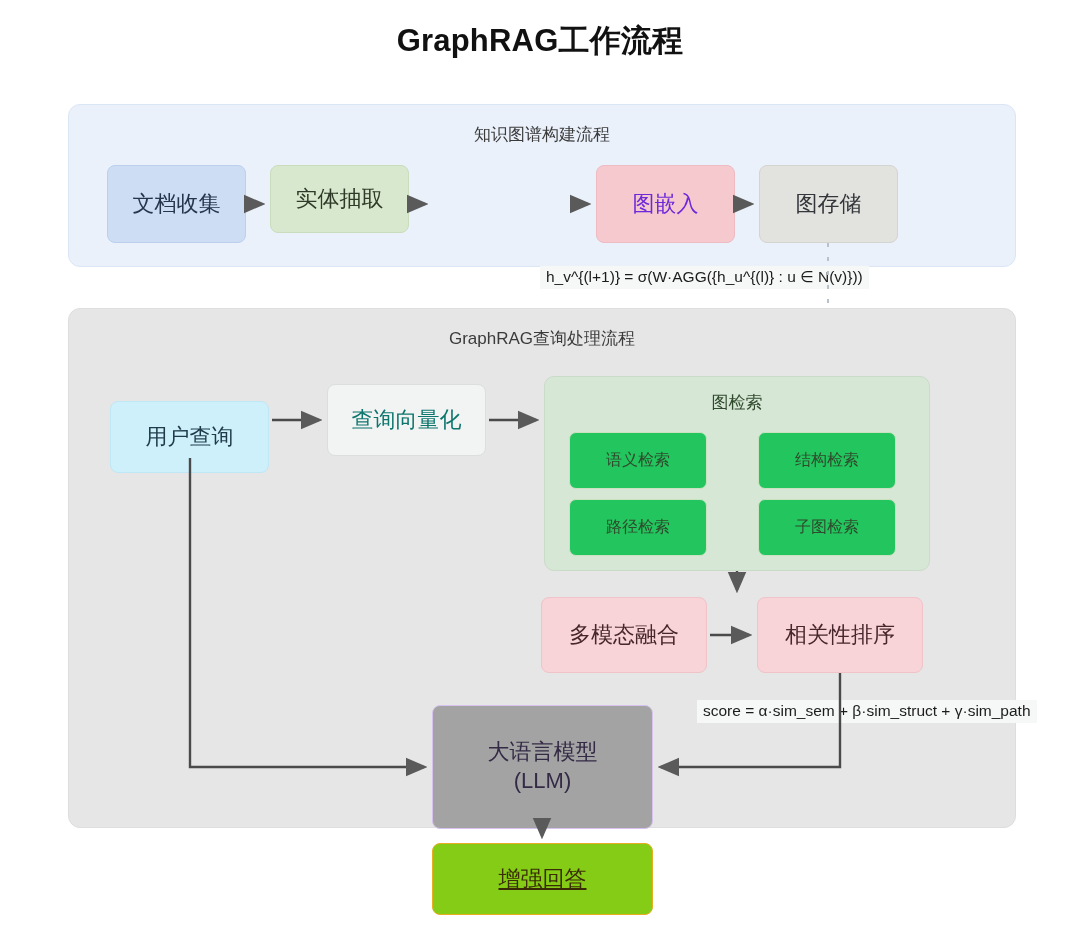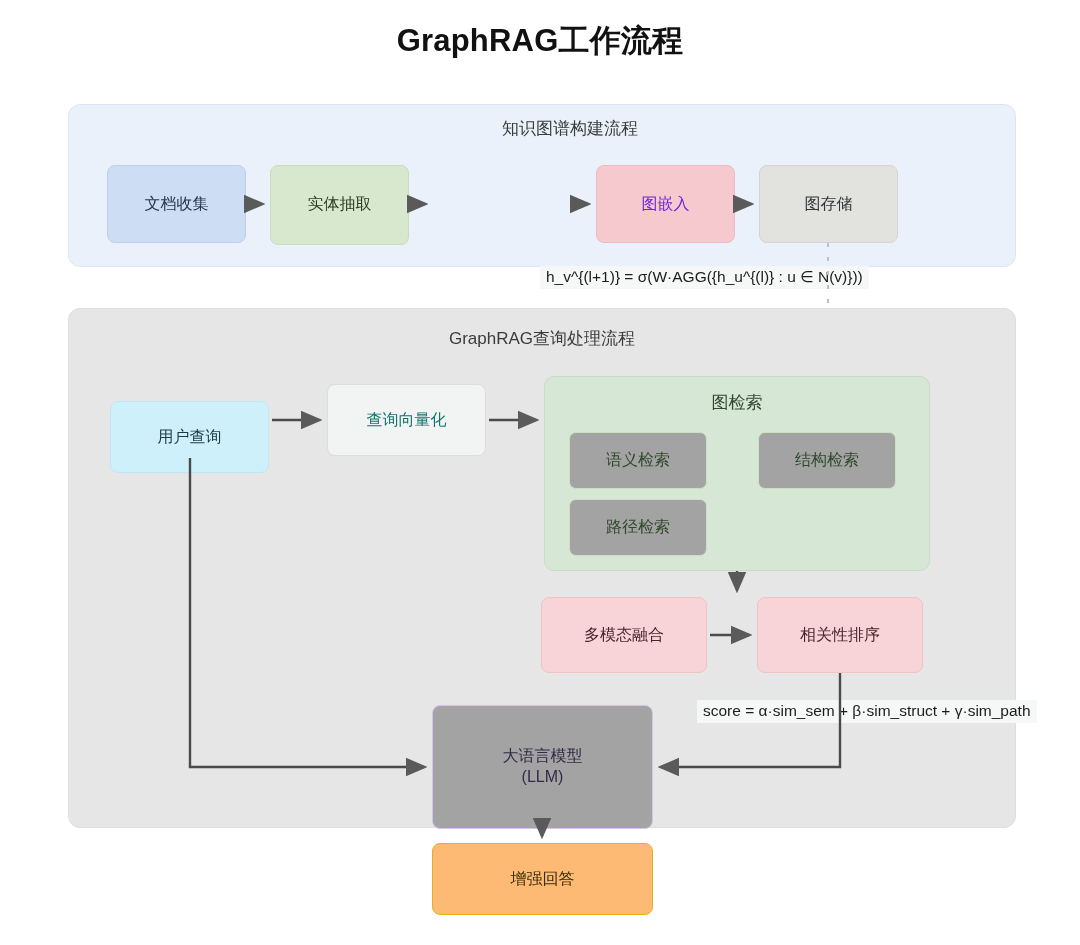--- a/index.html
+++ b/index.html
@@ -58,52 +58,52 @@
     border: 1px solid #dedede;
   }
   .panel-heading {
     position: absolute;
     left: 0;
     width: 100%;
     text-align: center;
     font-size: 17px;
     color: #3b3b3b;
   }
-  .panel-kg .panel-heading { top: 12px; margin-left: 28px; }
+  .panel-kg .panel-heading { top: 18px; }
   .panel-query .panel-heading { top: 18px; }
 
   
   .node {
     position: absolute;
     box-sizing: border-box;
     border-radius: 8px;
     display: flex;
     align-items: center;
     justify-content: center;
     text-align: center;
-    font-size: 16px;
+    font-size: 22px;
     line-height: 1.3;
     color: #2e2e38;
     padding: 4px 6px;
   }
   .node.small { font-size: 16px; border-radius: 7px; }
 
   
   .c-blue   { background: #ccddf4; border: 1px solid #bcd0ec; color: #26354b; }
   .c-green  { background: #d8e8ce; border: 1px solid #c9ddbd; color: #2f3b28; }
   .c-yellow { background: #fdeebd; border: 1px solid #f3e0ab; color: #4a3e18; }
   .c-pink   { background: #f6c9cf; border: 1px solid #eebbc2; color: #6d28d9; }
   .c-gray   { background: #e2e2df; border: 1px solid #d4d4d1; color: #33363a; }
   .c-cyan   { background: #cdf0fb; border: 1px solid #bfe7f6; color: #1f3b4a; }
   .c-white  { background: #f2f3f3; border: 1px solid #dcdddd; color: #0f766e; }
   .c-softgreen-panel { background: #d7e7d6; border: 1px solid #c9dcc8; }
-  .c-softgreen-item  { background: #a3a3a3; border: 1px solid #cbe2c1; color: #2f4a2c; }
+  .c-softgreen-item  { background: #22c55e; border: 1px solid #cbe2c1; color: #2f4a2c; }
   .c-pink2  { background: #f8d3d7; border: 1px solid #f0c3c8; color: #46272b; }
   .c-purple { background: #a3a3a3; border: 1px solid #d7c2ef; color: #342a46; }
-  .c-amber  { background: #fdba74; border: 1px solid #e8ad23; color: #3a2d05; }
+  .c-amber  { background: #84cc16; border: 1px solid #e8ad23; color: #3a2d05; text-decoration: underline; }
 
   
   .subpanel {
     position: absolute;
     border-radius: 10px;
     box-sizing: border-box;
   }
   .subpanel-title {
     position: absolute;
     top: 14px;
@@ -141,21 +141,21 @@
 
   <div class="page-title">GraphRAG工作流程</div>
 
   <div class="panel panel-kg">
     <div class="panel-heading">知识图谱构建流程</div>
   </div>
 
   <div class="node c-blue" style="left:107px; top:165px; width:139px; height:78px;">
     <span>文档收集</span>
   </div>
-  <div class="node c-green" style="left:270px; top:165px; width:139px; height:80px;font-family:Liberation Mono, monospace;">
+  <div class="node c-green" style="left:270px; top:165px; width:139px; height:68px;">
     <span>实体抽取</span>
   </div>
   <div class="node c-pink" style="left:596px; top:165px; width:139px; height:78px;">
     <span>图嵌入</span>
   </div>
   <div class="node c-gray" style="left:759px; top:165px; width:139px; height:78px;">
     <span>图存储</span>
   </div>
 
   <div class="formula" style="left:540px; top:266px;">h_v^{(l+1)} = σ(W·AGG({h_u^{(l)} : u ∈ N(v)}))</div>
@@ -176,20 +176,23 @@
     <div class="subpanel-title">图检索</div>
   </div>
   <div class="node small c-softgreen-item" style="left:569px; top:432px; width:138px; height:57px;">
     <span>语义检索</span>
   </div>
   <div class="node small c-softgreen-item" style="left:758px; top:432px; width:138px; height:57px;">
     <span>结构检索</span>
   </div>
   <div class="node small c-softgreen-item" style="left:569px; top:499px; width:138px; height:57px;">
     <span>路径检索</span>
+  </div>
+  <div class="node small c-softgreen-item" style="left:758px; top:499px; width:138px; height:57px;">
+    <span>子图检索</span>
   </div>
 
   <div class="node c-pink2" style="left:541px; top:597px; width:166px; height:76px;">
     <span>多模态融合</span>
   </div>
   <div class="node c-pink2" style="left:757px; top:597px; width:166px; height:76px;">
     <span>相关性排序</span>
   </div>
 
   <div class="formula" style="left:697px; top:700px;">score = α·sim_sem + β·sim_struct + γ·sim_path</div>

